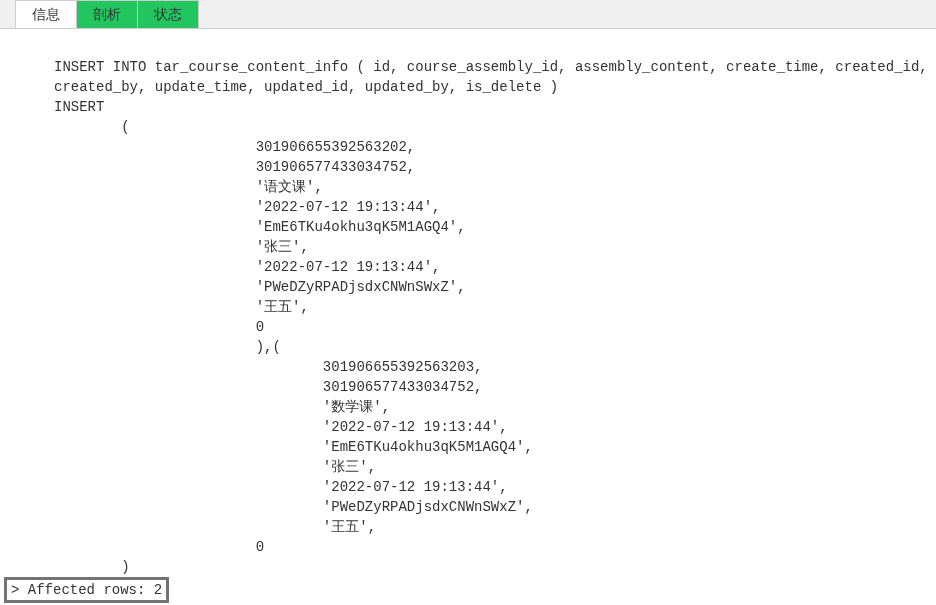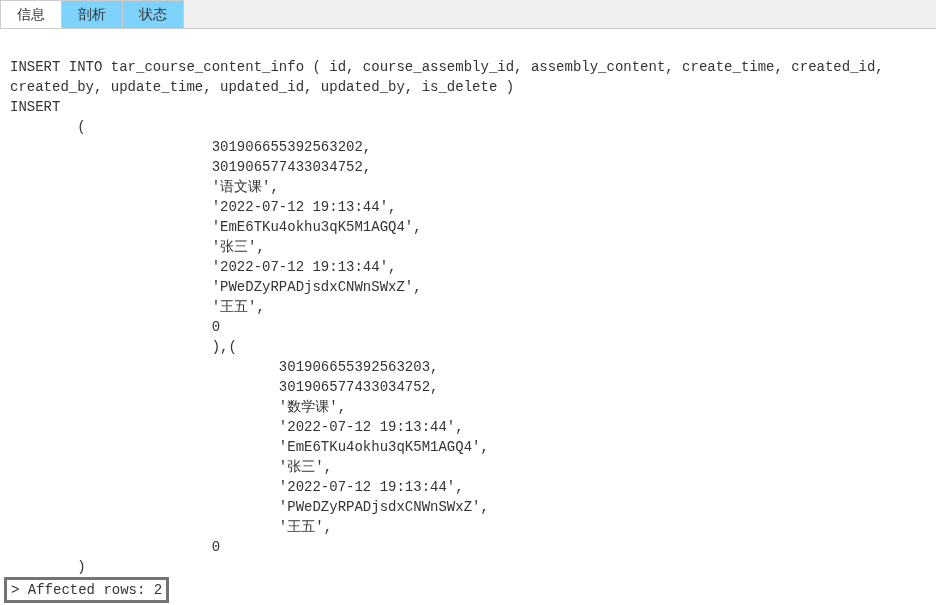--- a/index.html
+++ b/index.html
@@ -17,48 +17,50 @@
     display: flex;
     border-bottom: 1px solid #ccc;
     background: #f0f0f0;
     height: 28px;
     align-items: stretch;
   }
   .tab {
     padding: 4px 16px;
     border: 1px solid #ccc;
     border-bottom: none;
-    background: #7dd3fc;
+    background: #22c55e;
     margin-right: -1px;
     cursor: pointer;
     line-height: 18px;
     color: #333;
   }
   .tab.active {
     background: #fff;
     border-bottom: 1px solid #fff;
     z-index: 1;
     position: relative;
+    margin-left: 15px;
   }
   .content {
     padding: 8px 10px 10px 10px;
     font-family: Consolas, "Courier New", monospace;
     font-size: 14px;
     line-height: 20px;
     white-space: pre;
     color: #333;
   }
   .highlight-red {
     border: 3px solid #737373;
     display: inline-block;
     padding: 0 4px;
     margin-left: -6px;
   }
   .sql-line {
     white-space: pre;
+    margin-left: 44px;
   }
 </style>
 </head>
 <body>
 
 <div class="tabs">
   <div class="tab active">信息</div>
   <div class="tab">剖析</div>
   <div class="tab">状态</div>
 </div>

